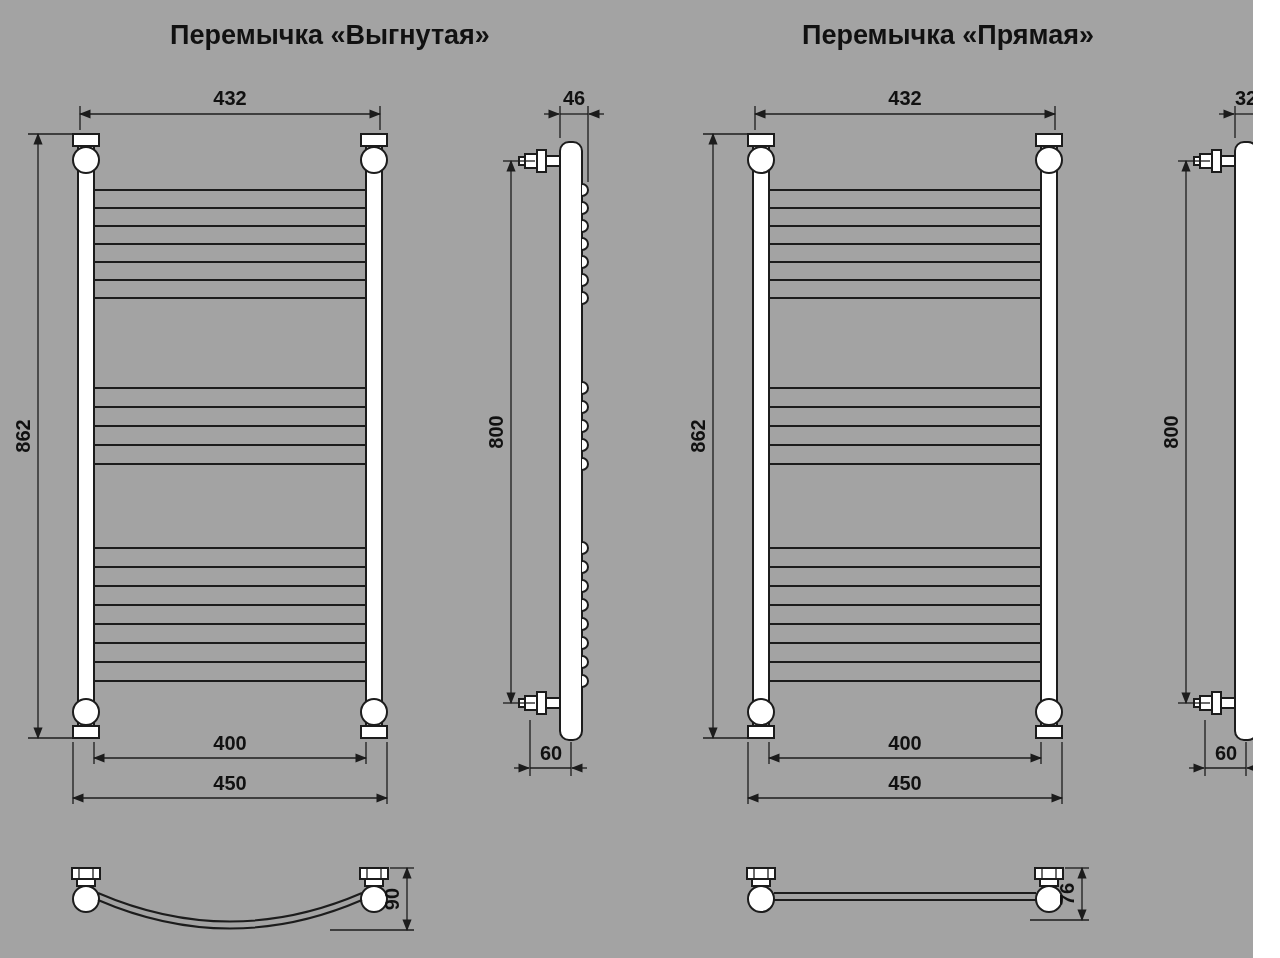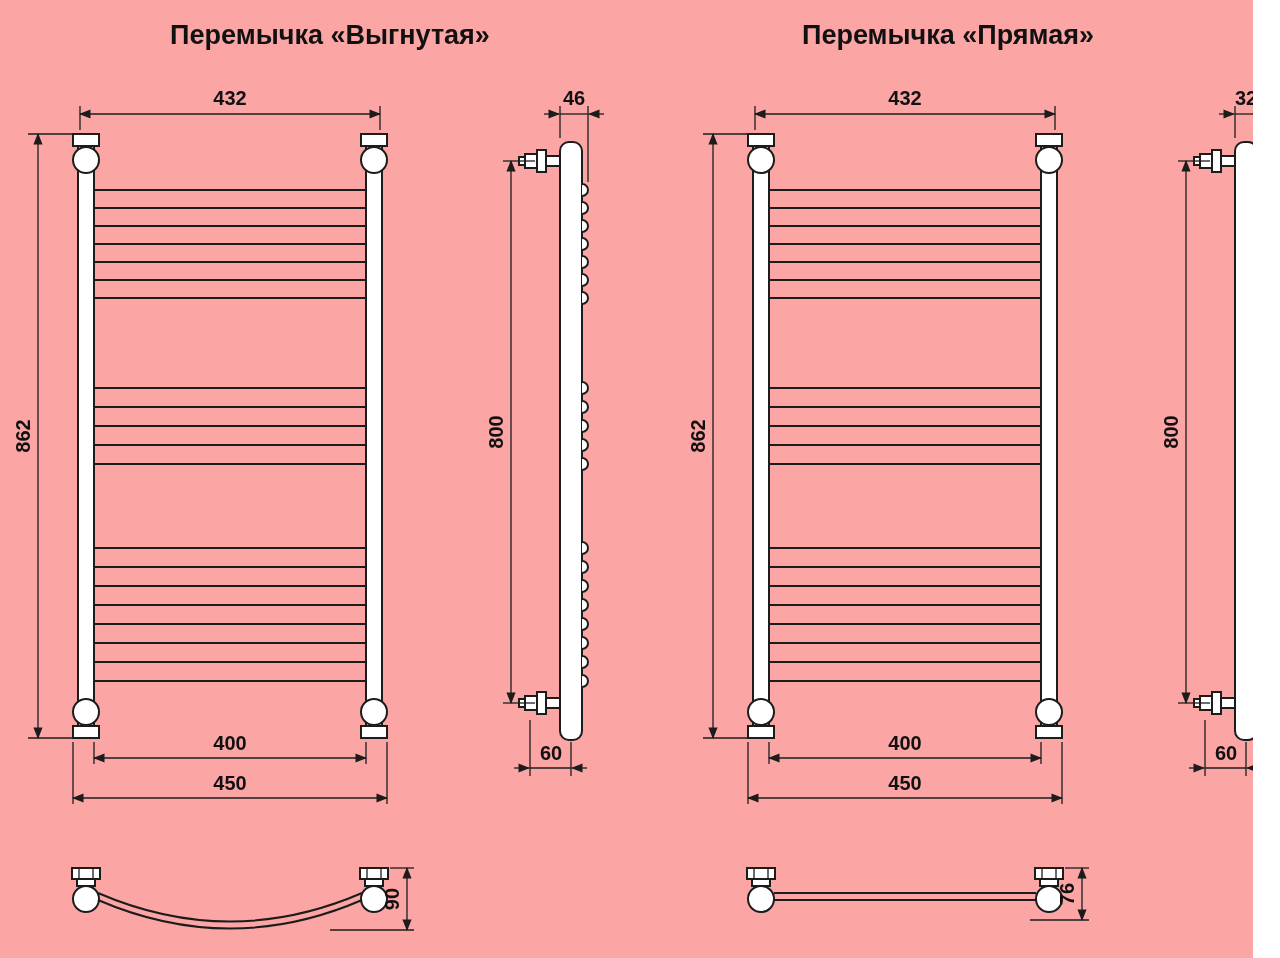--- a/index.html
+++ b/index.html
@@ -1,16 +1,16 @@
 <!DOCTYPE html>
 <html><head>
 <meta charset="utf-8">
 <style>
   html,body{margin:0;padding:0;background:#ffffff;}
-  .canvas{position:relative;width:1253px;height:958px;background:#fca5a5;overflow:hidden;}
+  .canvas{position:relative;width:1253px;height:958px;background:#a3a3a3;overflow:hidden;}
   svg{display:block;}
   .fig{fill:#ffffff;stroke:#1c1c1c;stroke-width:2;}
   .ln{fill:none;stroke:#1c1c1c;stroke-width:2;}
   .dim{fill:none;stroke:#1c1c1c;stroke-width:1.3;}
   .dimtext{font:700 20px "Liberation Sans",sans-serif;fill:#111111;text-anchor:middle;}
   .title{font:700 27px "Liberation Sans",sans-serif;fill:#111111;text-anchor:middle;}
 </style>
 </head>
 <body>
 

